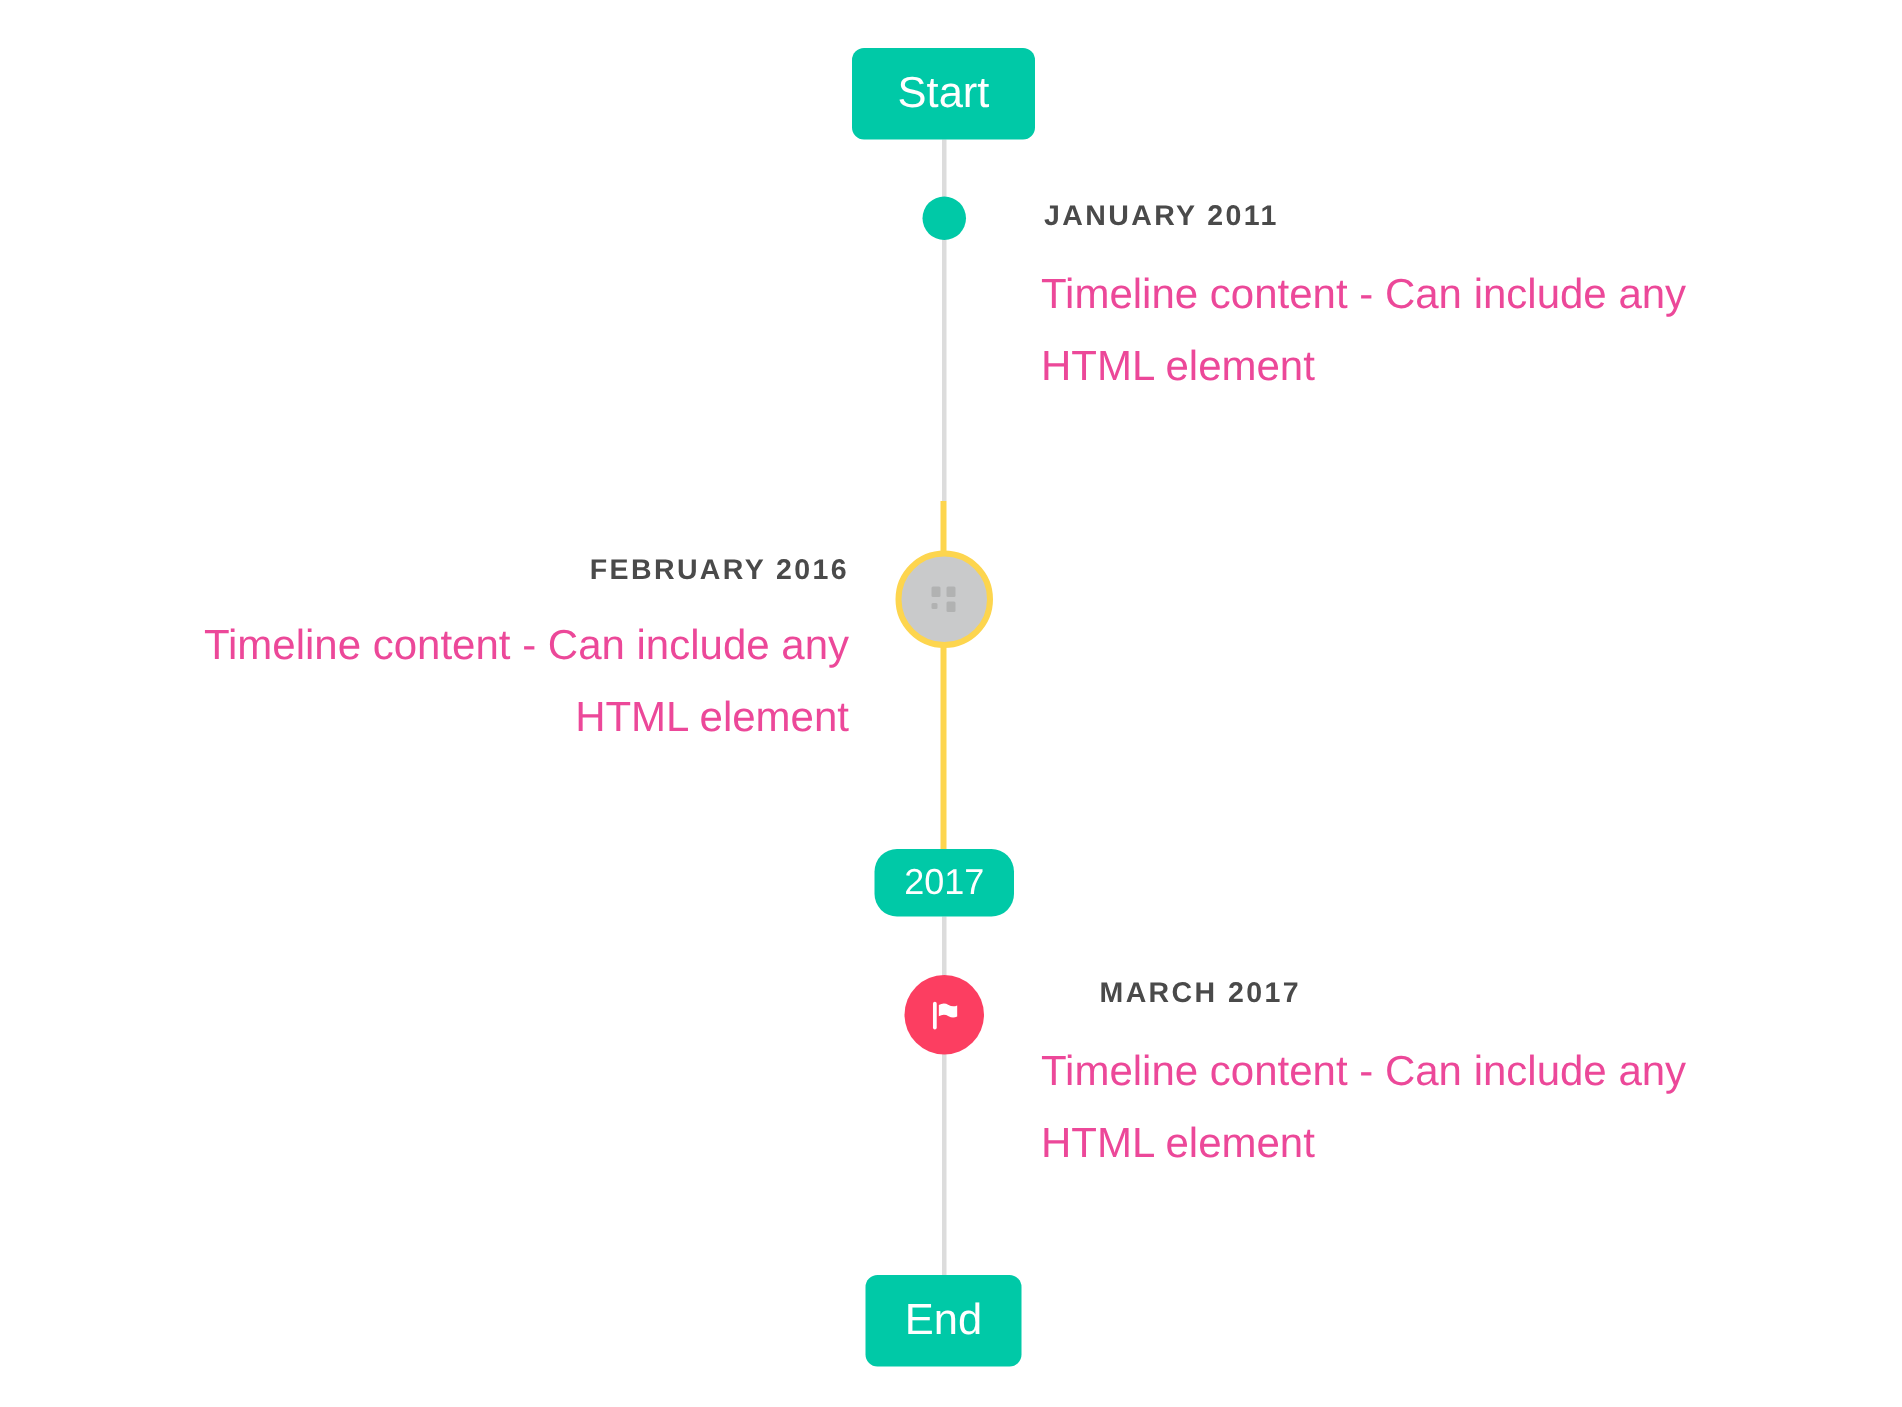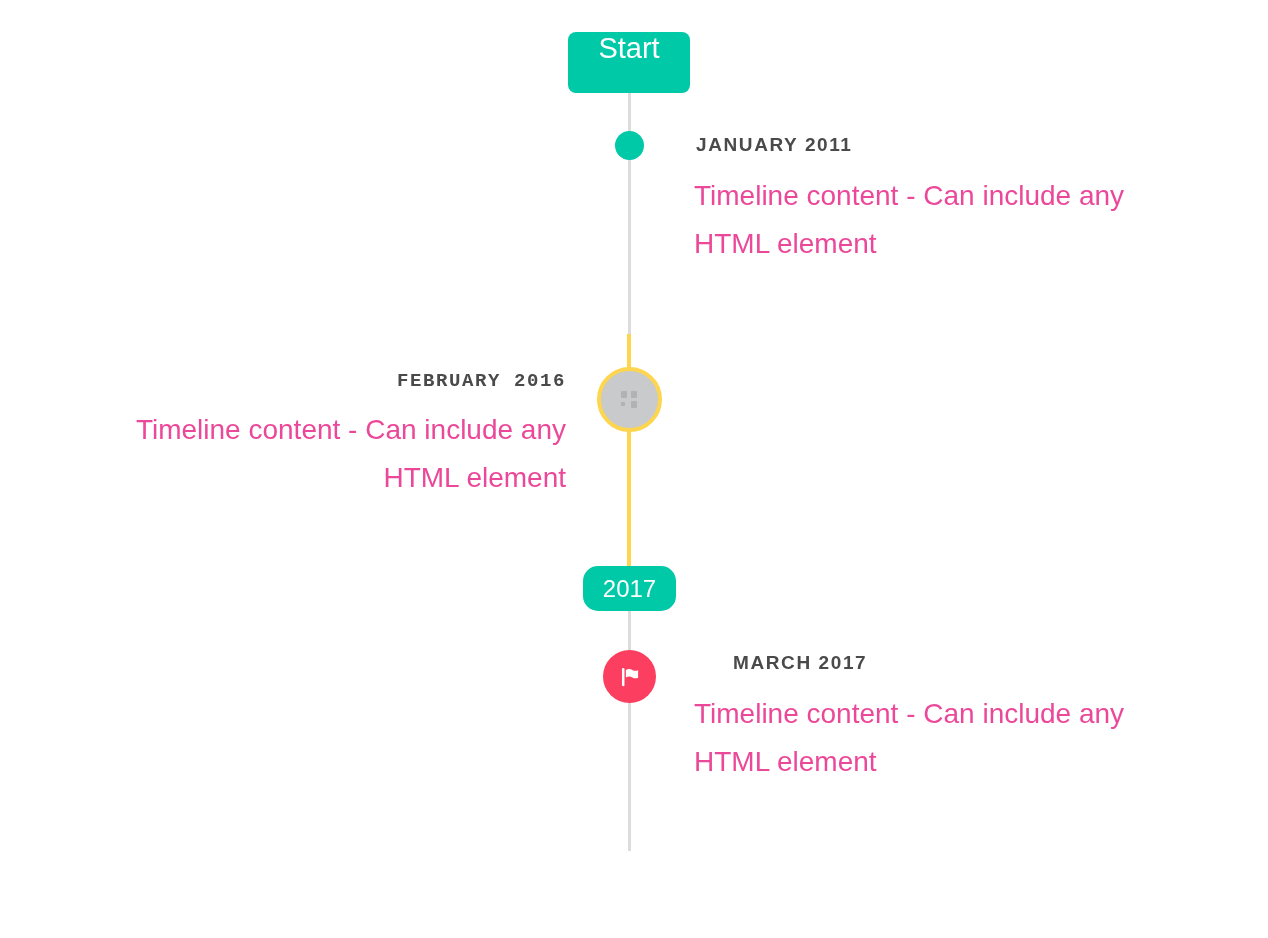--- a/index.html
+++ b/index.html
@@ -24,21 +24,21 @@
   .seg-c  { top: 611px; height: 240px; }   
 
   
   .pill {
     position: absolute;
     z-index: 3;
     background: #00c9a7;
     color: #ffffff;
     border-radius: 8px;
     display: flex;
-    align-items: flex-start;
+    align-items: center;
     justify-content: center;
     font-size: 29px;
     font-weight: 400;
   }
   .pill-start { left: 568px; top: 32px;  width: 122px; height: 61px; }
   .pill-end   { left: 577px; top: 850px; width: 104px; height: 61px; }
   .badge-period {
     position: absolute;
     z-index: 3;
     left: 583px; top: 566px;
@@ -99,21 +99,21 @@
   .event-body {
     position: absolute;
     z-index: 1;
     font-size: 28px;
     font-weight: 400;
     color: #ec4899;
     line-height: 48px;
   }
   .t-jan { left: 696px; top: 134px; }
   .b-jan { left: 694px; top: 172px; width: 540px; text-align: left; }
-  .t-feb { right: 702px; top: 370px; text-align: right; font-family: Liberation Mono, monospace; }
+  .t-feb { right: 702px; top: 370px; text-align: right; }
   .b-feb { right: 702px; top: 406px; width: 560px; text-align: right; }
   .t-mar { left: 696px; top: 652px; margin-left: 37px; }
   .b-mar { left: 694px; top: 690px; width: 540px; text-align: left; }
 </style>
 </head>
 <body>
 
 <div class="stage">
 
   <div class="line-seg line-gray seg-a"></div>
@@ -157,14 +157,17 @@
         <path d="M8.2 5.6 C10.2 4.3 12.2 4.3 14.2 5.5 C15.9 6.5 17.7 6.6 19.5 5.8 L19.5 12.6 C17.7 13.5 15.9 13.4 14.2 12.4 C12.2 11.2 10.2 11.2 8.2 12.5 Z" fill="#ffffff"></path>
       </svg>
     </span>
   </div>
   <div class="event-title t-mar">MARCH 2017</div>
   <div class="event-body b-mar">
     <div>Timeline content - Can include any</div>
     <div>HTML element</div>
   </div>
 
+  <div class="pill pill-end">
+    <span>End</span>
+  </div>
 
 </div>
 
 </body></html>

